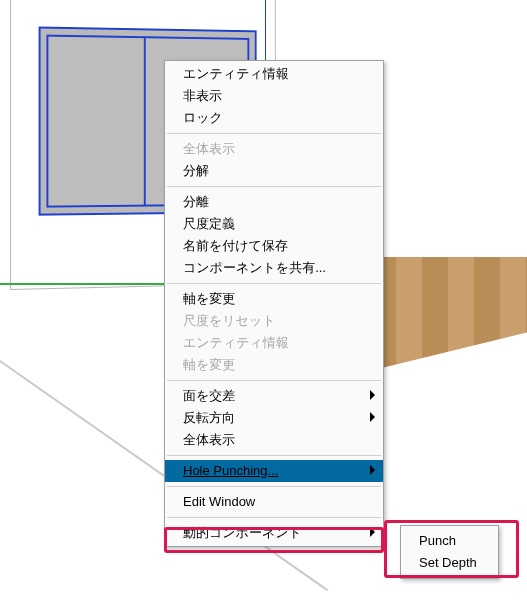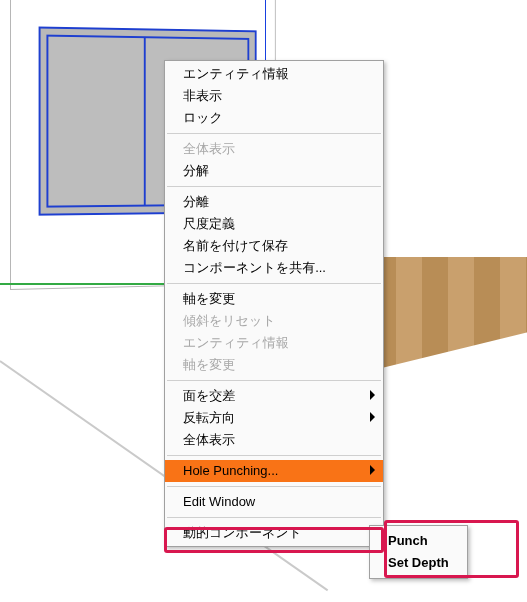--- a/index.html
+++ b/index.html
@@ -116,46 +116,46 @@
   .ctx-menu .item .arrow {
     position: absolute;
     right: 8px;
     top: 5px;
     width: 0; height: 0;
     border-top: 5px solid transparent;
     border-bottom: 5px solid transparent;
     border-left: 5px solid #000;
   }
   .ctx-menu .item.hovered {
-    background: #f97316;
+    background: #0369a1;
+    text-decoration: underline;
   }
 
   .highlight-main {
     position: absolute;
     left: 164px;
     top: 527px;
     width: 220px;
     height: 26px;
     border: 3px solid #d8174f;
     border-radius: 3px;
     pointer-events: none;
     z-index: 30;
   }
 
   .submenu {
     position: absolute;
-    left: 369px;
+    left: 400px;
     top: 525px;
     width: 99px;
     background: #fafafa;
     border: 1px solid #a0a0a0;
     box-shadow: 2px 2px 4px rgba(0,0,0,0.25);
     padding: 4px 0;
     z-index: 20;
-    font-weight: bold;
   }
   .submenu .item {
     height: 22px;
     line-height: 22px;
     padding: 0 12px 0 18px;
   }
   .highlight-sub {
     position: absolute;
     left: 384px;
     top: 520px;
@@ -191,21 +191,21 @@
     <div class="sep"></div>
     <div class="item disabled"><span>全体表示</span></div>
     <div class="item"><span>分解</span></div>
     <div class="sep"></div>
     <div class="item"><span>分離</span></div>
     <div class="item"><span>尺度定義</span></div>
     <div class="item"><span>名前を付けて保存</span></div>
     <div class="item"><span>コンポーネントを共有...</span></div>
     <div class="sep"></div>
     <div class="item"><span>軸を変更</span></div>
-    <div class="item disabled"><span>傾斜をリセット</span></div>
+    <div class="item disabled"><span>尺度をリセット</span></div>
     <div class="item disabled"><span>エンティティ情報</span></div>
     <div class="item disabled"><span>軸を変更</span></div>
     <div class="sep"></div>
     <div class="item"><span>面を交差</span><span class="arrow"></span></div>
     <div class="item"><span>反転方向</span><span class="arrow"></span></div>
     <div class="item"><span>全体表示</span></div>
     <div class="sep"></div>
     <div class="item hovered"><span>Hole Punching...</span><span class="arrow"></span></div>
     <div class="sep"></div>
     <div class="item"><span>Edit Window</span></div>

